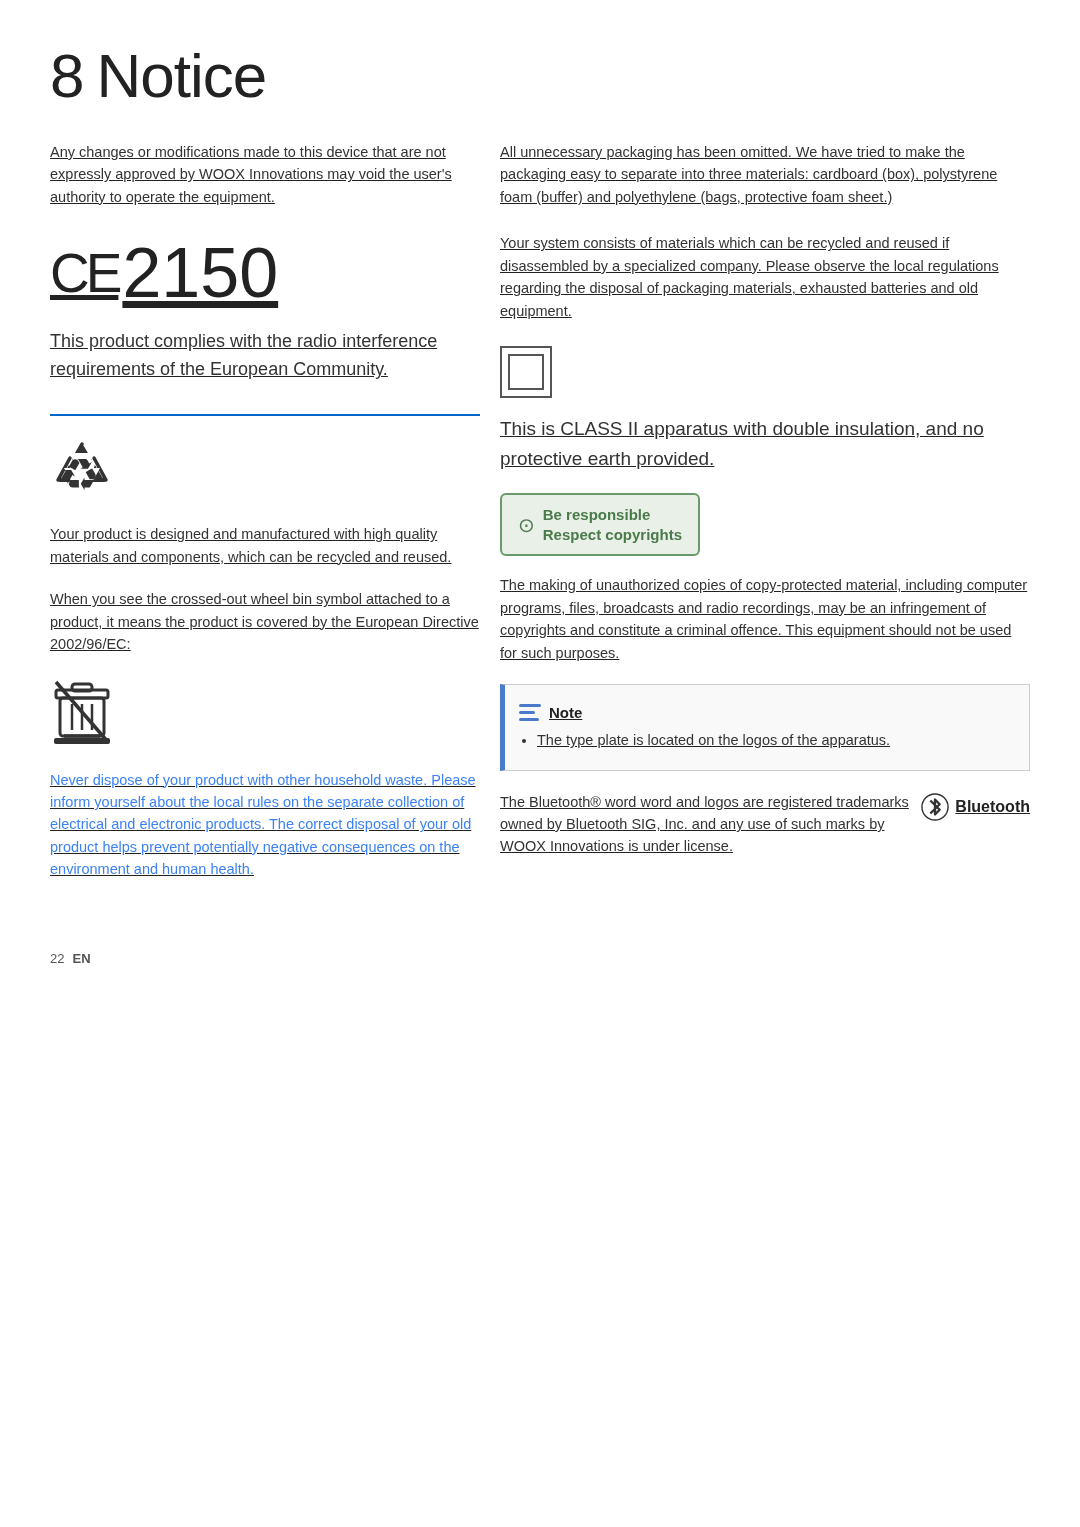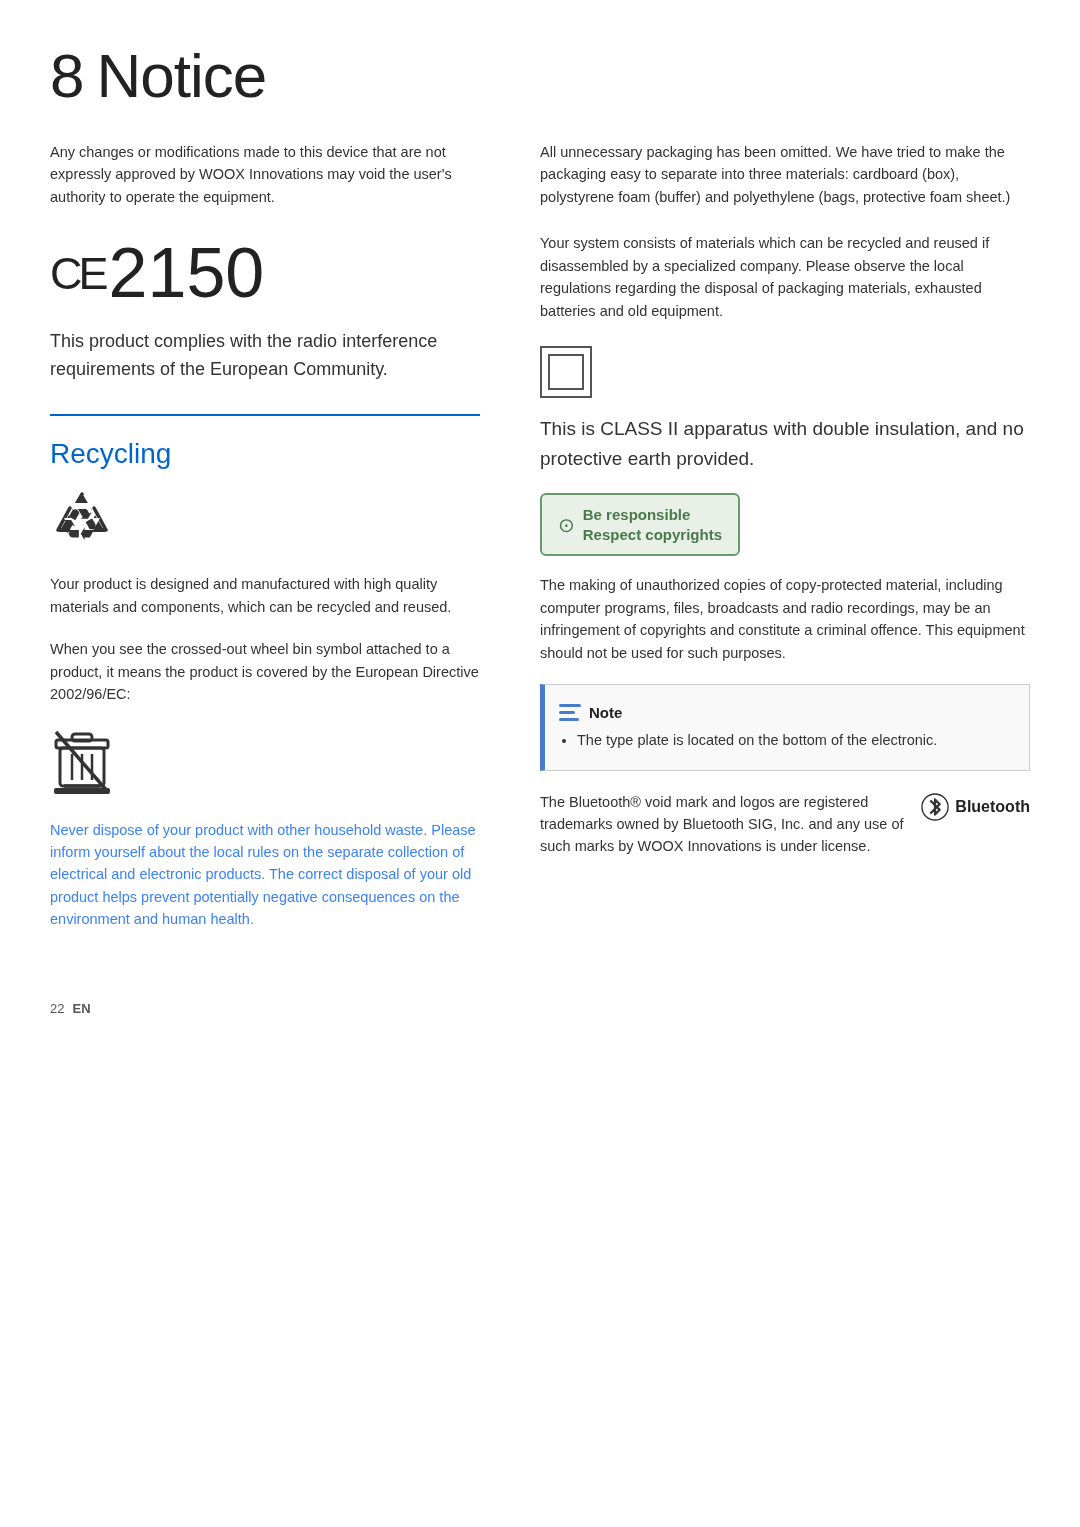--- a/index.html
+++ b/index.html
@@ -7,22 +7,22 @@
       background: #fff;
       font-family: 'Arial', sans-serif;
       font-size: 15px;
       color: #222;
       width: 1080px;
       min-height: 1527px;
       padding: 40px 50px 60px 50px;
     }
     .page-layout {
       display: flex;
-      gap: 40px;
       width: 100%;
+      text-decoration: underline;
     }
     .left-col {
       flex: 0 0 430px;
       max-width: 430px;
     }
     .right-col {
       flex: 1;
       padding-left: 20px;
     }
     .section-title {
@@ -44,21 +44,21 @@
       color: #333;
       margin-bottom: 30px;
     }
     .ce-mark {
       display: flex;
       align-items: center;
       margin-bottom: 20px;
       gap: 4px;
     }
     .ce-logo {
-      font-size: 45px;
+      font-size: 55px;
       font-weight: 400;
       color: #222;
       letter-spacing: -4px;
       line-height: 1;
     }
     .ce-number {
       font-size: 70px;
       font-weight: 300;
       color: #222;
       line-height: 1;
@@ -248,21 +248,20 @@
 
       <div class="ce-mark">
         <span class="ce-logo">CE</span>
         <span class="ce-number">2150</span>
       </div>
 
       <p class="compliance-text">This product complies with the radio interference requirements of the European Community.</p>
 
       <hr class="divider">
 
-      <h2 class="recycling-title">Recycling</h2>
 
       <div style="margin-bottom:18px;">
         <svg width="64" height="64" viewBox="0 0 64 64" fill="none" xmlns="http://www.w3.org/2000/svg">
 
           <g fill="none" stroke="#333" stroke-width="3.5" stroke-linejoin="round" stroke-linecap="round">
 
             <polyline points="32,6 24,20 40,20 32,6" fill="#333" stroke="none"></polyline>
             <polyline points="32,6 24,20" fill="none"></polyline>
 
             <polyline points="44,20 56,42 48,42" fill="none"></polyline>
@@ -347,28 +346,28 @@
         <div class="note-header">
           <div class="note-lines-icon">
             <div class="note-line"></div>
             <div class="note-line"></div>
             <div class="note-line"></div>
           </div>
           <span>Note</span>
         </div>
         <div class="note-content">
           <ul>
-            <li>The type plate is located on the bottom of the electronic.</li>
+            <li>The type plate is located on the logos of the apparatus.</li>
           </ul>
         </div>
       </div>
 
       
       <div class="bluetooth-section">
-        <p class="bluetooth-text">The Bluetooth® void mark and logos are registered trademarks owned by Bluetooth SIG, Inc. and any use of such marks by WOOX Innovations is under license.</p>
+        <p class="bluetooth-text">The Bluetooth® word word and logos are registered trademarks owned by Bluetooth SIG, Inc. and any use of such marks by WOOX Innovations is under license.</p>
         <div class="bluetooth-logo">
           <svg class="bt-icon" viewBox="0 0 30 30" xmlns="http://www.w3.org/2000/svg">
             <circle cx="15" cy="15" r="14" stroke="#333" stroke-width="1.5" fill="none"></circle>
             <polyline points="10,8 20,18 15,23 15,7 20,12 10,22" fill="none" stroke="#333" stroke-width="2.5" stroke-linejoin="round"></polyline>
           </svg>
           <span>Bluetooth</span>
         </div>
       </div>
     </div>
   </div>

